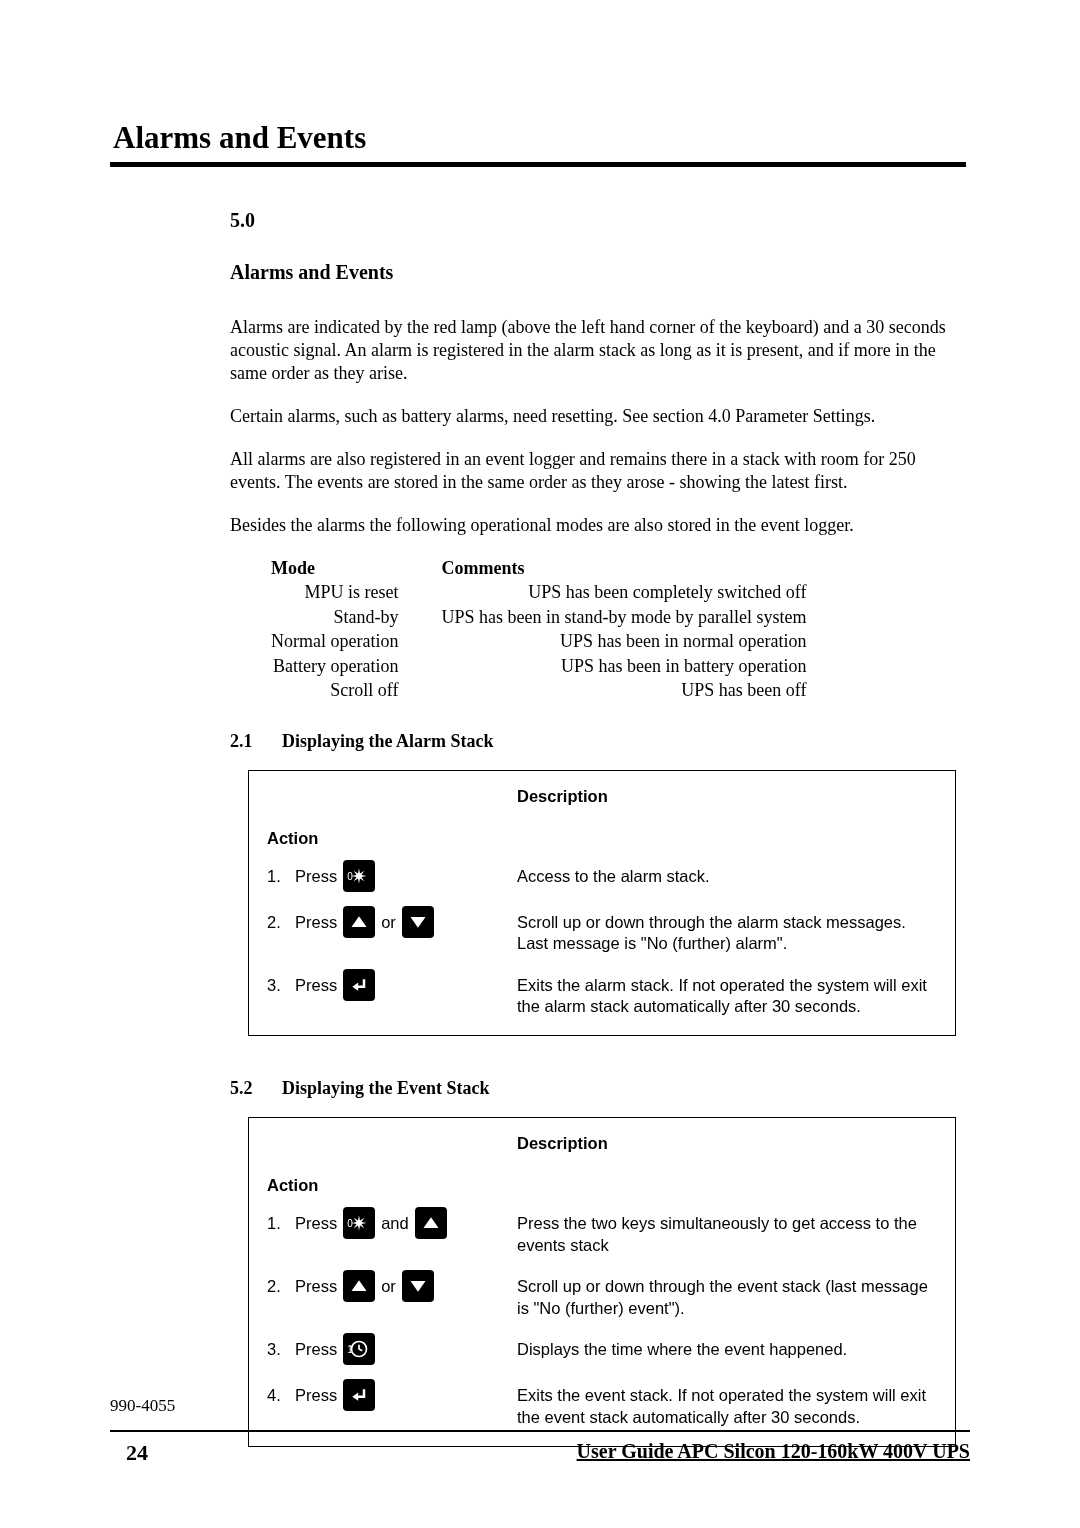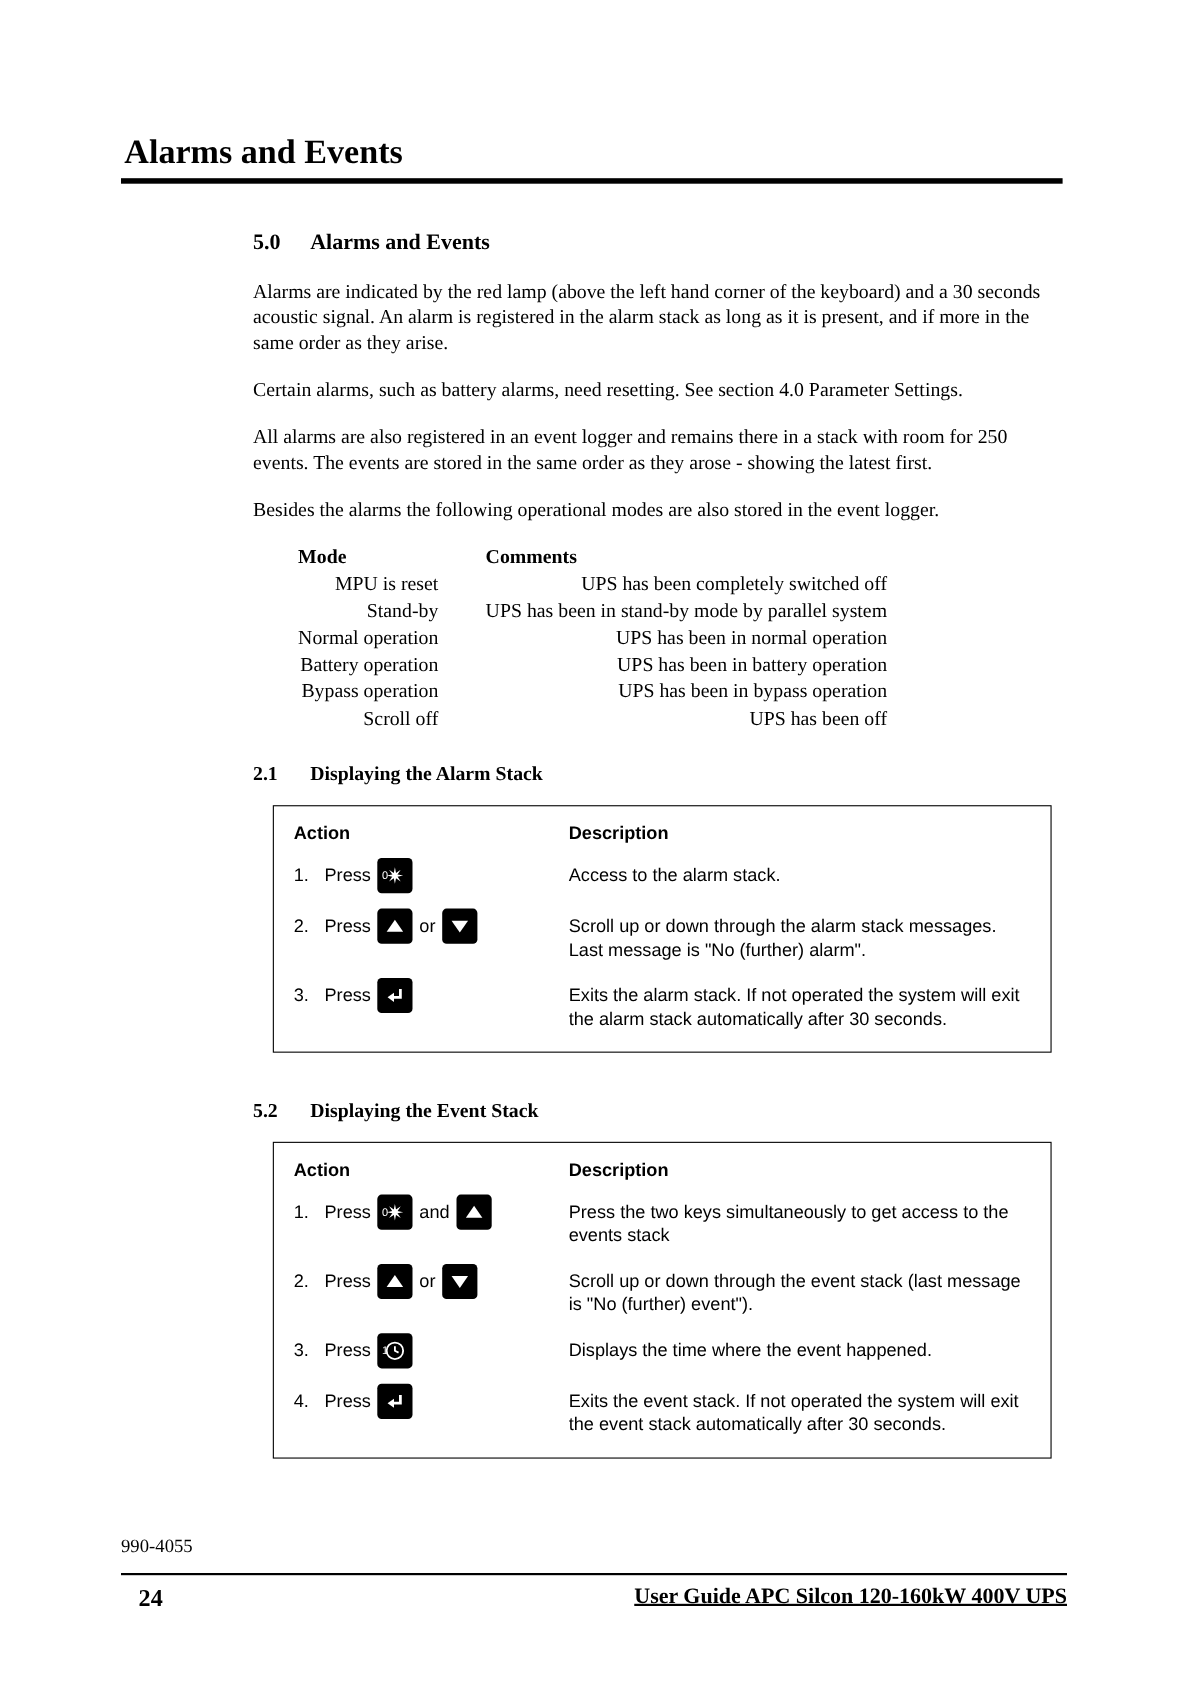--- a/index.html
+++ b/index.html
@@ -32,21 +32,22 @@
   .content {
     padding-left: 120px;
     padding-right: 10px;
   }
   .h-row {
     display: flex;
     align-items: baseline;
     font-family: "Century Schoolbook", "Times New Roman", serif;
     font-weight: bold;
     font-size: 20px;
-    margin-bottom: 22px;
+    margin-bottom: 32px;
+    flex-direction: column;
   }
   .h-num { width: 52px; flex: 0 0 52px; }
   .para {
     font-size: 18px;
     line-height: 1.28;
     margin-bottom: 20px;
     font-family: "Century Schoolbook", "Times New Roman", serif;
   }
   table.mods {
     border-collapse: collapse;
@@ -69,21 +70,21 @@
   .action-box {
     border: 1.5px solid #000;
     margin-left: 18px;
     margin-right: 0;
     margin-bottom: 42px;
     padding: 16px 18px 18px 18px;
     font-family: Arial, Helvetica, sans-serif;
     font-size: 16.5px;
   }
   .action-head { display: flex; font-weight: bold; margin-bottom: 12px; }
-  .col-action { width: 250px; flex: 0 0 250px; }
+  .col-action { width: 250px; flex: 0 0 250px; margin-top: 42px; }
   .col-desc { flex: 1; }
   .action-row { display: flex; margin-bottom: 14px; align-items: flex-start; }
   .action-row:last-child { margin-bottom: 0; }
   .action-cell {
     width: 250px; flex: 0 0 250px;
     display: flex; align-items: center; flex-wrap: wrap; gap: 6px;
     line-height: 32px;
   }
   .action-cell .num { width: 22px; display: inline-block; }
   .desc-cell { flex: 1; line-height: 1.3; padding-top: 6px; }
@@ -159,24 +160,20 @@
           </tr>
           <tr>
             <td>Normal operation</td>
             <td>UPS has been in normal operation</td>
           </tr>
           <tr>
             <td>Battery operation</td>
             <td>UPS has been in battery operation</td>
           </tr>
           <tr>
-            <td>Bypass operation</td>
-            <td>UPS has been in bypass operation</td>
-          </tr>
-          <tr>
             <td>Scroll off</td>
             <td>UPS has been off</td>
           </tr>
         </tbody>
     </table>
 
     <div class="subh">
       <span class="h-num">2.1</span>
       <span>Displaying the Alarm Stack</span>
     </div>

